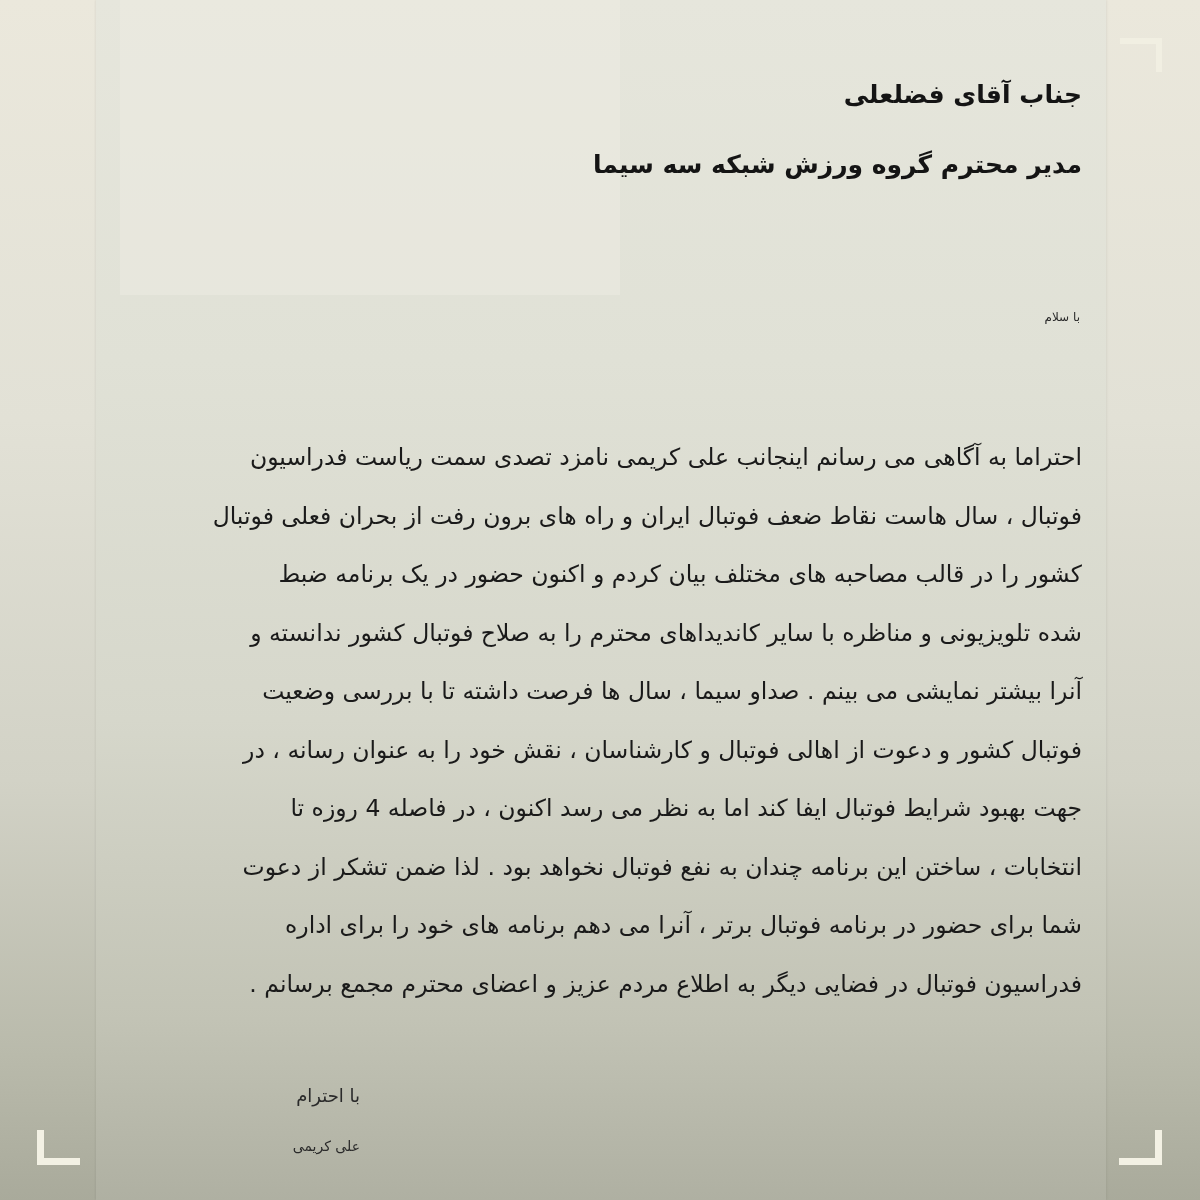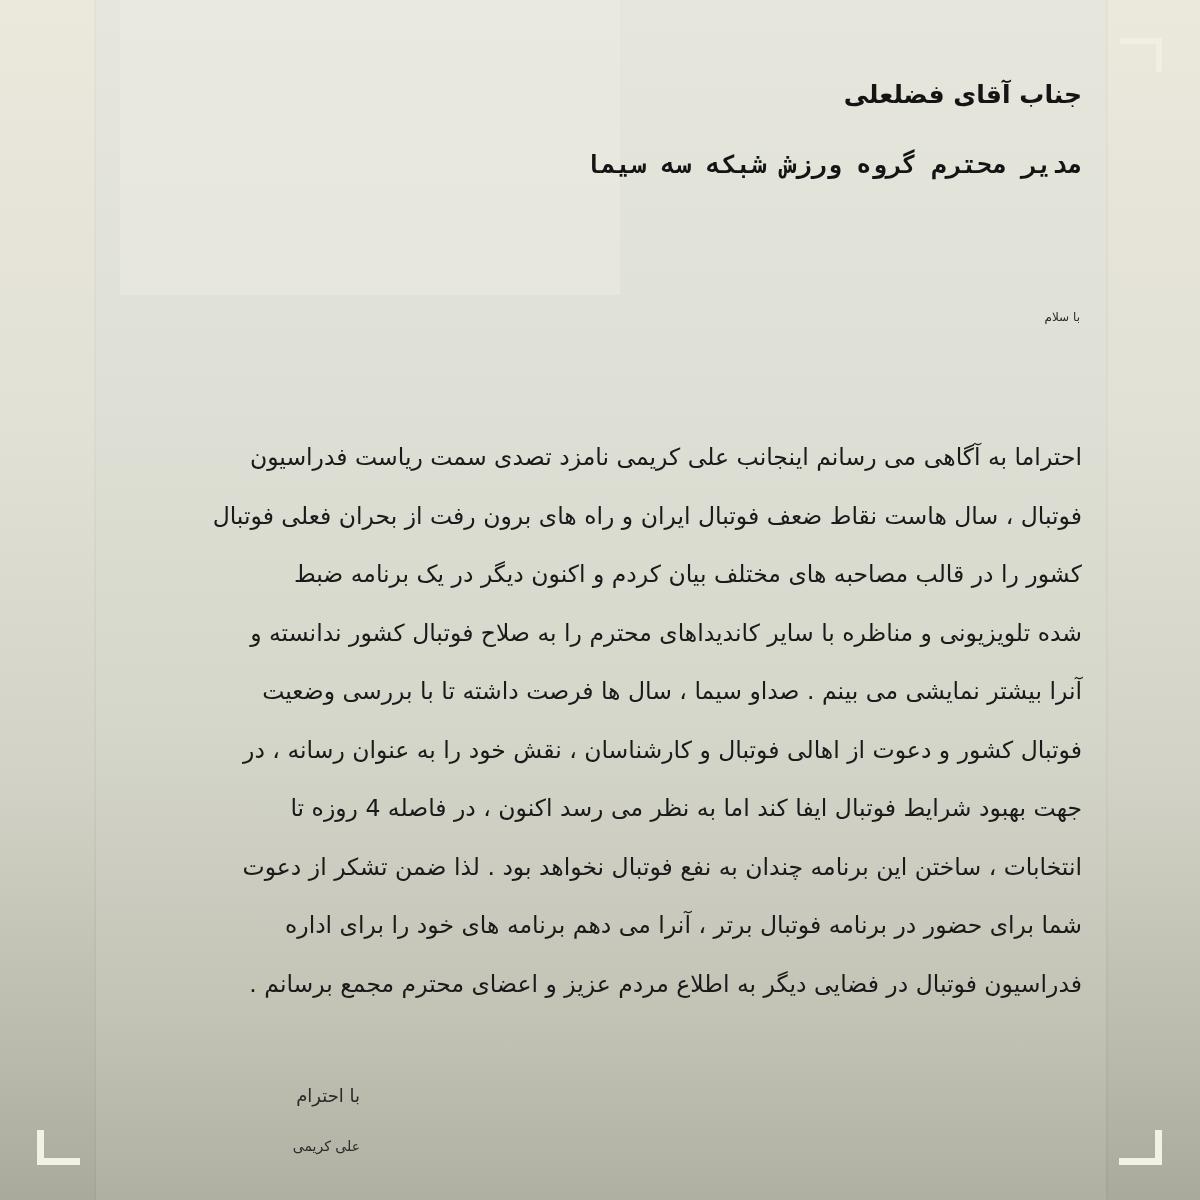--- a/index.html
+++ b/index.html
@@ -42,21 +42,21 @@
     }
     .heading {
       position: absolute;
       right: 128px;
       font-weight: bold;
       font-size: 25px;
       white-space: nowrap;
       color: #141414;
     }
     .h1 { top: 80px; }
-    .h2 { top: 150px; font-family: Liberation Mono, monospace; }
+    .h2 { top: 150px; }
     .greeting {
       position: absolute;
       right: 130px;
       top: 310px;
       font-size: 12px;
       color: #2a2a2a;
     }
     .body-text {
       position: absolute;
       right: 128px;
@@ -127,21 +127,21 @@
 
 <div class="letter">
   <div class="heading h1">جناب آقای فضلعلی</div>
   <div class="heading h2">مدیر محترم گروه ورزش شبکه سه سیما</div>
 
   <div class="greeting">با سلام</div>
 
   <div class="body-text">
     <span class="body-line">احتراما به آگاهی می رسانم اینجانب علی کریمی نامزد تصدی سمت ریاست فدراسیون</span>
     <span class="body-line">فوتبال ، سال هاست نقاط ضعف فوتبال ایران و راه های برون رفت از بحران فعلی فوتبال</span>
-    <span class="body-line">کشور را در قالب مصاحبه های مختلف بیان کردم و اکنون دیگر در یک برنامه ضبط</span>
+    <span class="body-line">کشور را در قالب مصاحبه های مختلف بیان کردم و اکنون حضور در یک برنامه ضبط</span>
     <span class="body-line">شده تلویزیونی و مناظره با سایر کاندیداهای محترم را به صلاح فوتبال کشور ندانسته و</span>
     <span class="body-line">آنرا بیشتر نمایشی می بینم . صداو سیما ،  سال ها فرصت داشته تا با بررسی وضعیت</span>
     <span class="body-line">فوتبال کشور و دعوت از اهالی فوتبال و کارشناسان ، نقش خود را به عنوان رسانه ، در</span>
     <span class="body-line">جهت بهبود شرایط فوتبال ایفا کند اما به نظر  می رسد اکنون ، در فاصله 4  روزه تا</span>
     <span class="body-line">انتخابات ، ساختن این برنامه چندان به نفع فوتبال نخواهد بود . لذا ضمن تشکر از دعوت</span>
     <span class="body-line">شما برای حضور در برنامه فوتبال برتر ، آنرا می دهم برنامه های خود را برای اداره</span>
     <span class="body-line">فدراسیون فوتبال در فضایی دیگر به اطلاع مردم عزیز و اعضای محترم مجمع برسانم .</span>
   </div>
 
   <div class="closing" dir="rtl">با احترام</div>

